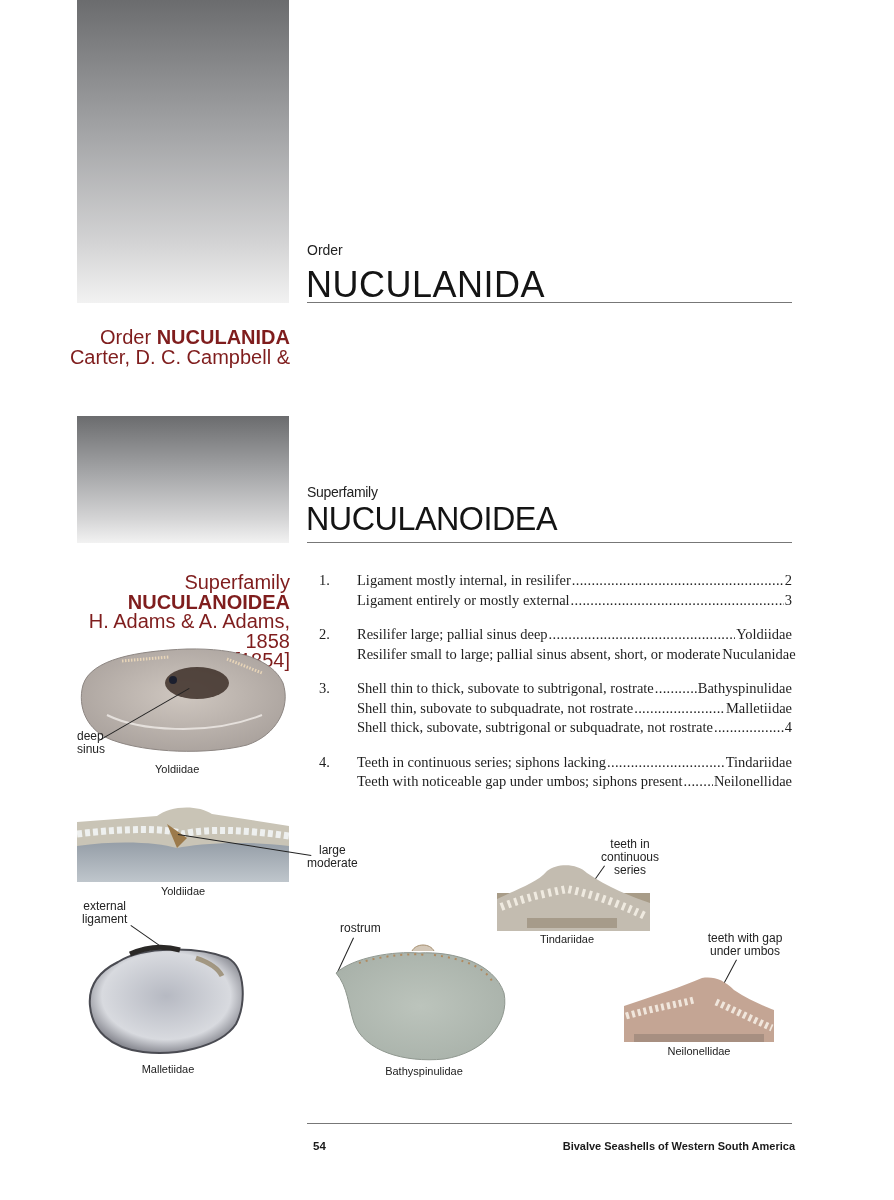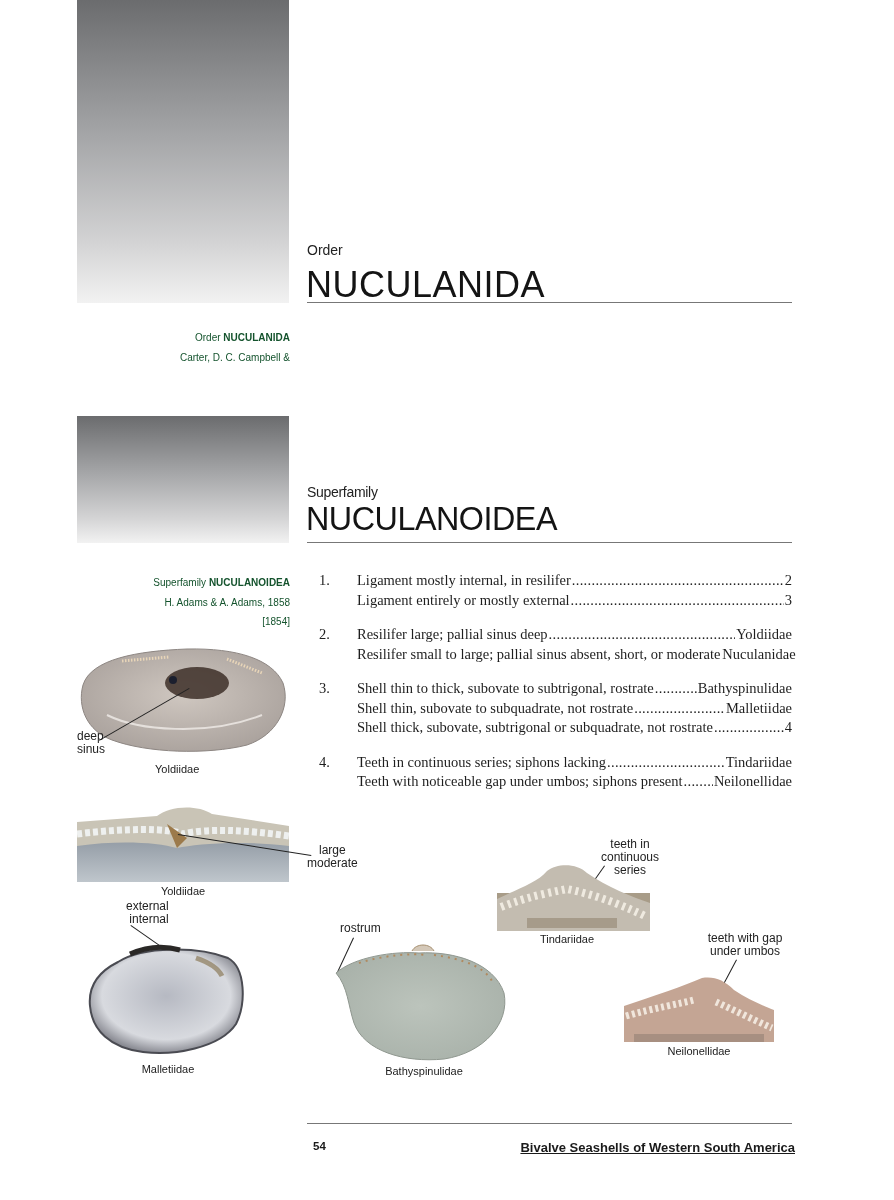--- a/index.html
+++ b/index.html
@@ -2,36 +2,36 @@
 <html><head>
 <meta charset="utf-8">
 <style>
   html, body { margin:0; padding:0; }
   body { width:894px; height:1200px; background:#ffffff; position:relative; overflow:hidden; font-family:"Liberation Sans", sans-serif; color:#1a1a1a; }
   .abs { position:absolute; }
   .grad { background:linear-gradient(to bottom, #6b6c6e 0%, #a5a6a8 45%, #d3d3d4 80%, #f2f2f2 100%); }
   .small-head { font-size:14px; color:#222; }
   .big-title { font-size:36px; letter-spacing:0.5px; color:#141414; font-weight:normal; line-height:1; }
   .rule { height:1px; background:#777; }
-  .side-credit { text-align:right; font-size:10px; line-height:19.5px; color:#14532d; }
+  .side-credit { text-align:right; font-size:20px; line-height:19.5px; color:#7f1d1d; }
   .side-credit b { font-weight:bold; }
   .key { font-family:"Liberation Serif", serif; font-size:14.5px; color:#1e1e1e; }
   .key-row { display:flex; align-items:baseline; height:19.5px; }
   .key-num { width:38px; flex:none; }
   .key-text { flex:none; white-space:nowrap; }
   .key-dots { flex:1; overflow:hidden; white-space:nowrap; margin:0 1px; }
   .key-dots::after { content:"............................................................................................................................................................................................................"; letter-spacing:0.3px; }
   .key-res { flex:none; white-space:nowrap; }
   .key-group { margin-bottom:15px; }
   .cap { font-size:11px; color:#222; text-align:center; }
   .ann { font-size:12px; color:#222; line-height:13px; }
   .shell { position:absolute; }
   .leader { position:absolute; height:1px; background:#222; transform-origin:0 0; }
   .footer-num { font-size:11.5px; font-weight:bold; }
-  .footer-title { font-size:13px; font-weight:bold;text-decoration:underline; }
+  .footer-title { font-size:11px; font-weight:bold; }
 </style>
 </head>
 <body>
 
 <div class="abs grad" style="left:77px; top:0; width:212px; height:303px;"></div>
 
 <div class="abs small-head" style="left:307px; top:242px;">Order</div>
 <div class="abs big-title" style="left:306px; top:267px;">NUCULANIDA</div>
 <div class="abs rule" style="left:307px; top:302px; width:485px;"></div>
 
@@ -150,23 +150,23 @@
   <path d="M0,30 C50,24 90,24 106,30 C130,24 170,26 212,32" stroke="#eef0ef" stroke-width="7" stroke-dasharray="5,3" fill="none"></path>
   <path d="M90,20 L110,34 L100,44 Z" fill="#9c7a4b"></path>
 </svg>
 <div class="leader" style="left:178px; top:834px; width:135px; transform:rotate(9deg);"></div>
 <div class="abs ann" style="left:307px; top:844px; text-align:center;">
   <div>large</div>
   <div>moderate</div>
 </div>
 <div class="abs cap" style="left:77px; top:885px; width:212px;">Yoldiidae</div>
 
-<div class="abs ann" style="left:82px; top:900px; text-align:right;margin-left:44px;">
+<div class="abs ann" style="left:82px; top:900px; text-align:center;">
   <div>external</div>
-  <div>internal</div>
+  <div>ligament</div>
 </div>
 <div class="leader" style="left:131px; top:925px; width:38px; transform:rotate(35deg);"></div>
 <svg class="shell" style="left:88px; top:944px;" width="160" height="115" viewBox="0 0 160 115">
   <defs>
     <radialGradient id="mg" cx="50%" cy="45%" r="60%">
       <stop offset="0%" stop-color="#b6b9c2"></stop>
       <stop offset="70%" stop-color="#d8dadf"></stop>
       <stop offset="100%" stop-color="#6e6f78"></stop>
     </radialGradient>
   </defs>

